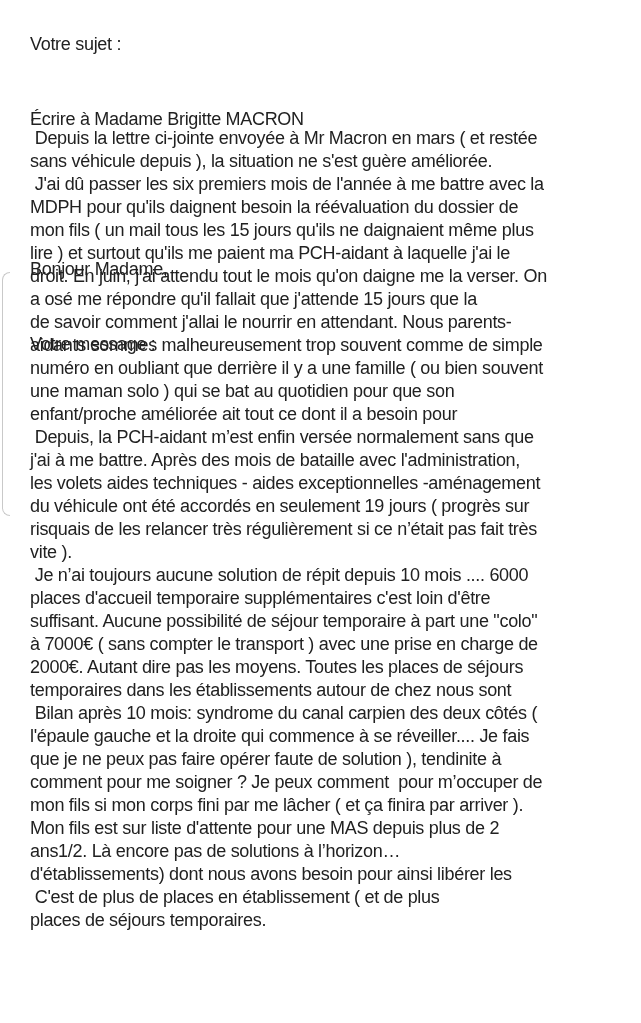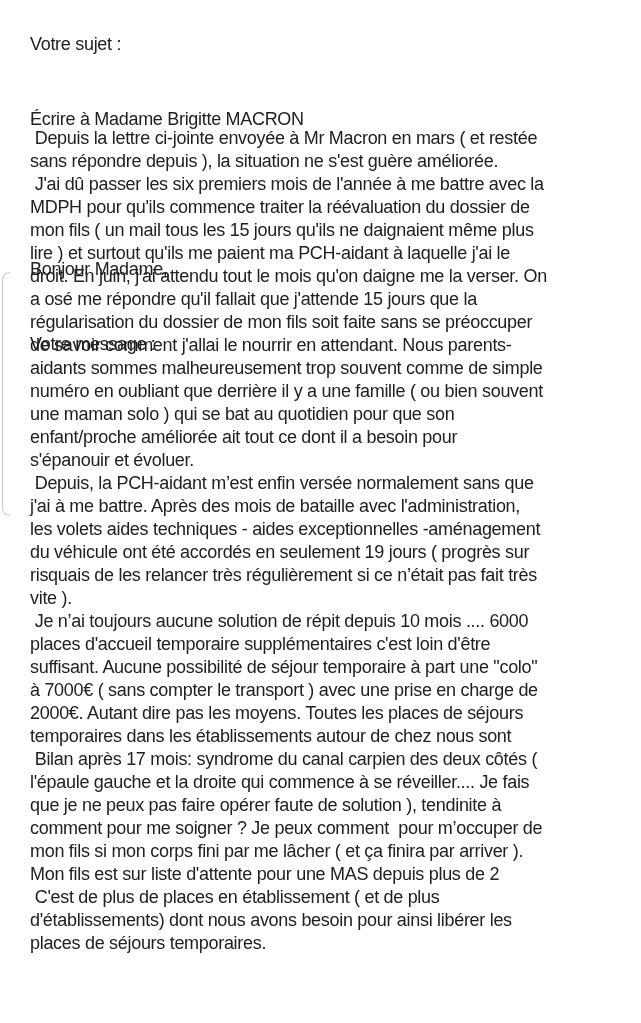--- a/index.html
+++ b/index.html
@@ -64,50 +64,49 @@
   <div class="header-line">Votre sujet :</div>
   <div class="header-line">Écrire à Madame Brigitte MACRON</div>
   <div class="spacer"></div>
   <div class="header-line">Bonjour Madame,</div>
   <div class="header-line">Votre message :</div>
 </div>
 
 <div class="message-area">
     <div class="msg-line">.</div>
     <div class="msg-line"> Depuis la lettre ci-jointe envoyée à Mr Macron en mars ( et restée</div>
-    <div class="msg-line">sans répondre depuis ), la situation ne s'est guère améliorée.</div>
+    <div class="msg-line">sans véhicule depuis ), la situation ne s'est guère améliorée.</div>
     <div class="msg-line"> J'ai dû passer les six premiers mois de l'année à me battre avec la</div>
-    <div class="msg-line">MDPH pour qu'ils commence traiter la réévaluation du dossier de</div>
+    <div class="msg-line">MDPH pour qu'ils daignent besoin la réévaluation du dossier de</div>
     <div class="msg-line">mon fils ( un mail tous les 15 jours qu'ils ne daignaient même plus</div>
     <div class="msg-line">lire ) et surtout qu'ils me paient ma PCH-aidant à laquelle j'ai le</div>
     <div class="msg-line">droit. En juin, j'ai attendu tout le mois qu'on daigne me la verser. On</div>
     <div class="msg-line">a osé me répondre qu'il fallait que j'attende 15 jours que la</div>
-    <div class="msg-line">régularisation du dossier de mon fils soit faite sans se préoccuper</div>
     <div class="msg-line">de savoir comment j'allai le nourrir en attendant. Nous parents-</div>
     <div class="msg-line">aidants sommes malheureusement trop souvent comme de simple</div>
     <div class="msg-line">numéro en oubliant que derrière il y a une famille ( ou bien souvent</div>
     <div class="msg-line">une maman solo ) qui se bat au quotidien pour que son</div>
     <div class="msg-line">enfant/proche améliorée ait tout ce dont il a besoin pour</div>
-    <div class="msg-line">s'épanouir et évoluer.</div>
     <div class="msg-line"> Depuis, la PCH-aidant m’est enfin versée normalement sans que</div>
     <div class="msg-line">j'ai à me battre. Après des mois de bataille avec l'administration,</div>
     <div class="msg-line">les volets aides techniques - aides exceptionnelles -aménagement</div>
     <div class="msg-line">du véhicule ont été accordés en seulement 19 jours ( progrès sur</div>
     <div class="msg-line">risquais de les relancer très régulièrement si ce n’était pas fait très</div>
     <div class="msg-line">vite ).</div>
     <div class="msg-line"> Je n’ai toujours aucune solution de répit depuis 10 mois .... 6000</div>
     <div class="msg-line">places d'accueil temporaire supplémentaires c'est loin d'être</div>
     <div class="msg-line">suffisant. Aucune possibilité de séjour temporaire à part une "colo"</div>
     <div class="msg-line">à 7000€ ( sans compter le transport ) avec une prise en charge de</div>
     <div class="msg-line">2000€. Autant dire pas les moyens. Toutes les places de séjours</div>
     <div class="msg-line">temporaires dans les établissements autour de chez nous sont</div>
-    <div class="msg-line"> Bilan après 17 mois: syndrome du canal carpien des deux côtés (</div>
+    <div class="msg-line"> Bilan après 10 mois: syndrome du canal carpien des deux côtés (</div>
     <div class="msg-line">l'épaule gauche et la droite qui commence à se réveiller.... Je fais</div>
     <div class="msg-line">que je ne peux pas faire opérer faute de solution ), tendinite à</div>
     <div class="msg-line">comment pour me soigner ? Je peux comment  pour m’occuper de</div>
     <div class="msg-line">mon fils si mon corps fini par me lâcher ( et ça finira par arriver ).</div>
     <div class="msg-line">Mon fils est sur liste d'attente pour une MAS depuis plus de 2</div>
+    <div class="msg-line">ans1/2. Là encore pas de solutions à l’horizon…</div>
+    <div class="msg-line">d'établissements) dont nous avons besoin pour ainsi libérer les</div>
     <div class="msg-line"> C'est de plus de places en établissement ( et de plus</div>
-    <div class="msg-line">d'établissements) dont nous avons besoin pour ainsi libérer les</div>
     <div class="msg-line">places de séjours temporaires.</div>
   </div>
 
 <div class="left-rounded-border"></div>
 
 </body></html>

